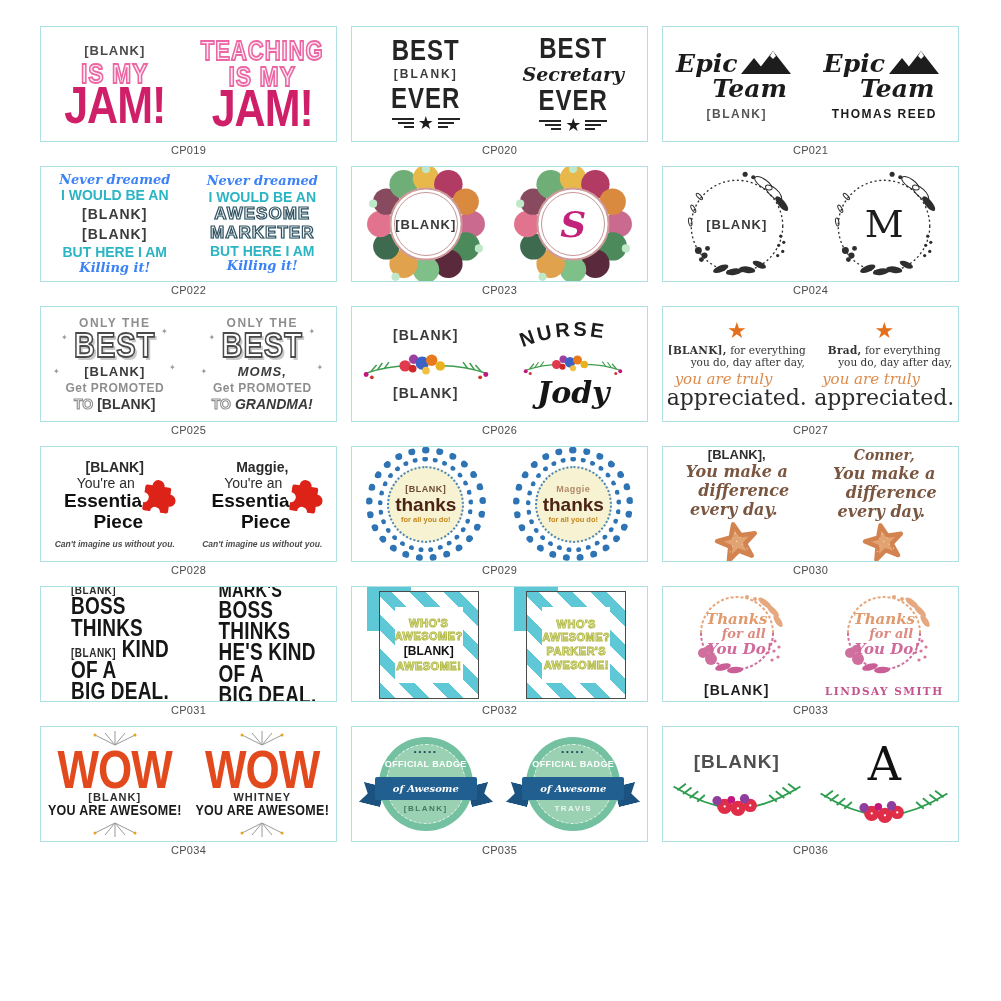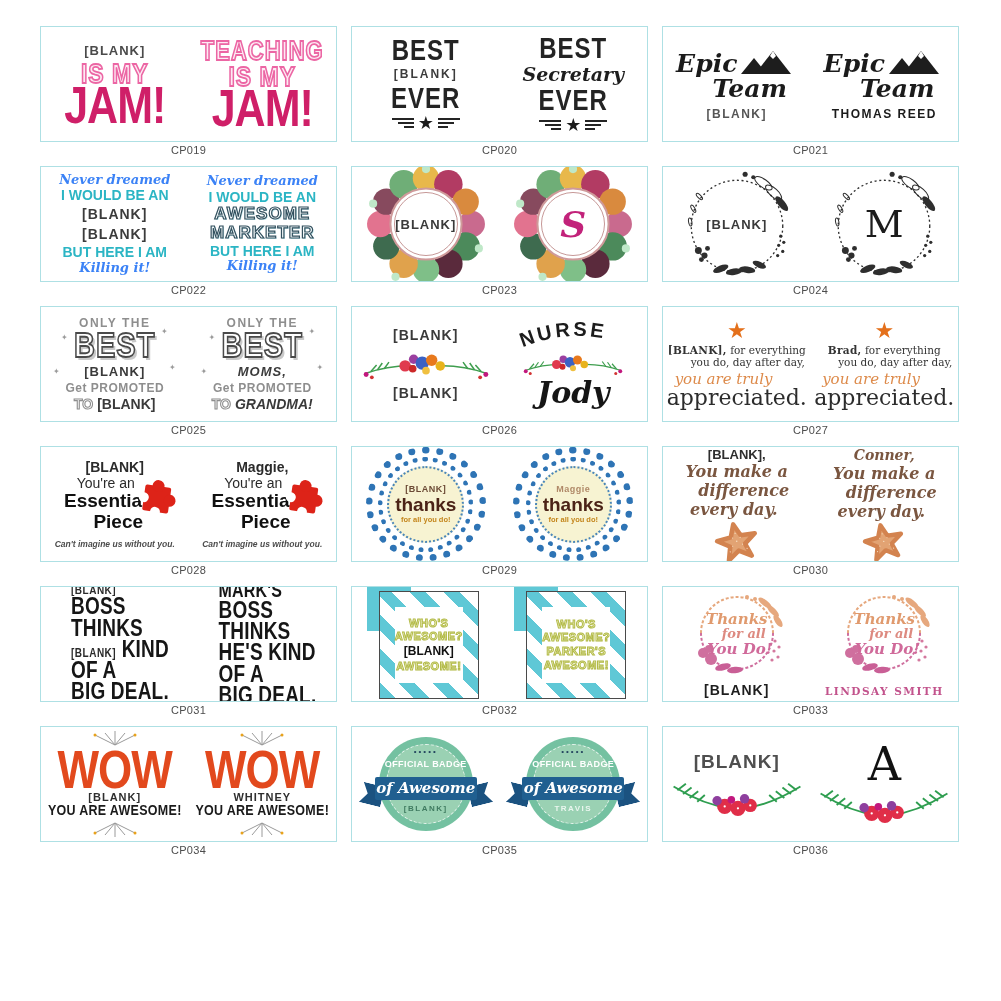--- a/index.html
+++ b/index.html
@@ -109,21 +109,21 @@
   .wow{font-size:44px;font-weight:800;color:#e2491d;line-height:.88;letter-spacing:-1px;}
   .wow-name{font-size:11px;font-weight:800;color:#2e2e2e;letter-spacing:1px;margin-top:2px;}
   .wow-sub{font-size:12.5px;font-weight:800;color:#1a1a1a;letter-spacing:.3px;}
   
   .b35{position:relative;width:130px;height:99px;}
   .b35-circle{position:absolute;left:18px;top:2px;width:94px;height:94px;border-radius:50%;background:#74c1a1;}
   .b35-inner{position:absolute;left:25px;top:9px;width:80px;height:80px;border-radius:50%;background:#9ad1b3;border:1px dashed #e8f5ee;box-sizing:border-box;}
   .b35-dots{position:absolute;top:13px;width:100%;text-align:center;color:#23445e;font-size:8px;letter-spacing:2px;line-height:1;}
   .b35-title{position:absolute;top:24px;width:100%;text-align:center;color:#fff;font-size:9px;font-weight:bold;letter-spacing:.4px;}
   .b35-ribbon{position:absolute;left:14px;top:42px;width:102px;height:23px;background:#205f90;border-radius:2px;display:flex;align-items:center;justify-content:center;z-index:2;}
-  .b35-ribbon span{color:#fff;font-size:15px;}
+  .b35-ribbon span{color:#fff;font-size:10px;}
   .b35-tail{position:absolute;top:49px;width:22px;height:21px;background:#1b5280;z-index:1;}
   .b35-tail.l{left:0;clip-path:polygon(0 0,100% 0,100% 100%,0 100%,30% 50%);transform:rotate(14deg);}
   .b35-tail.r{right:0;clip-path:polygon(0 0,100% 0,70% 50%,100% 100%,0 100%);transform:rotate(-14deg);}
   .b35-name{position:absolute;top:69px;width:100%;text-align:center;font-size:8px;font-weight:bold;letter-spacing:1.5px;z-index:3;}
   .b35-name.dk{color:#3f7a60;} .b35-name.lt{color:#eaf6ef;}
   
   .m36-blank{font-size:19px;font-weight:800;color:#4f4f4f;letter-spacing:1px;margin-bottom:2px;}
   .m36-a{font-family:"DejaVu Serif",serif;font-size:46px;color:#111;line-height:.9;}
 </style>
 </head>

